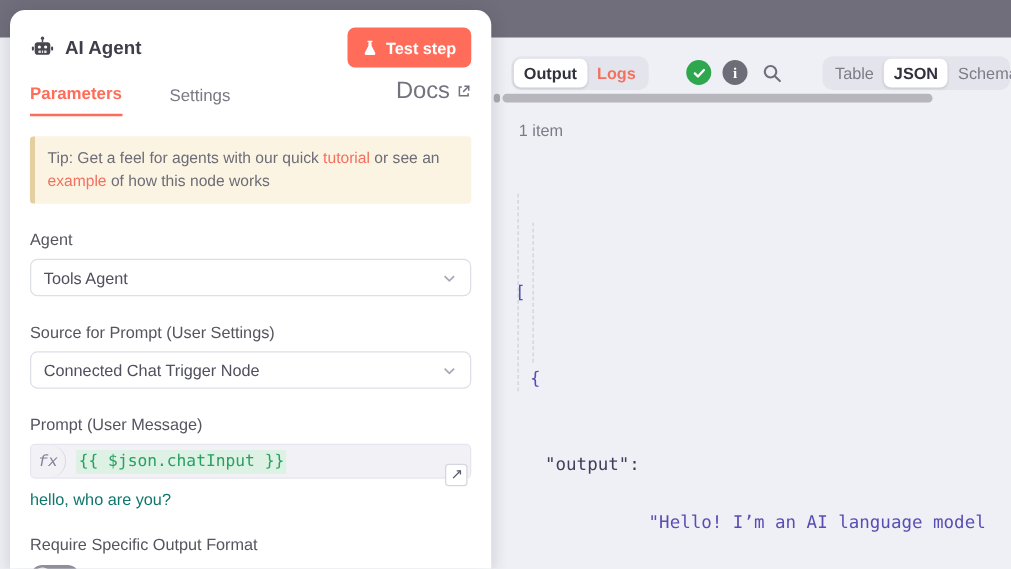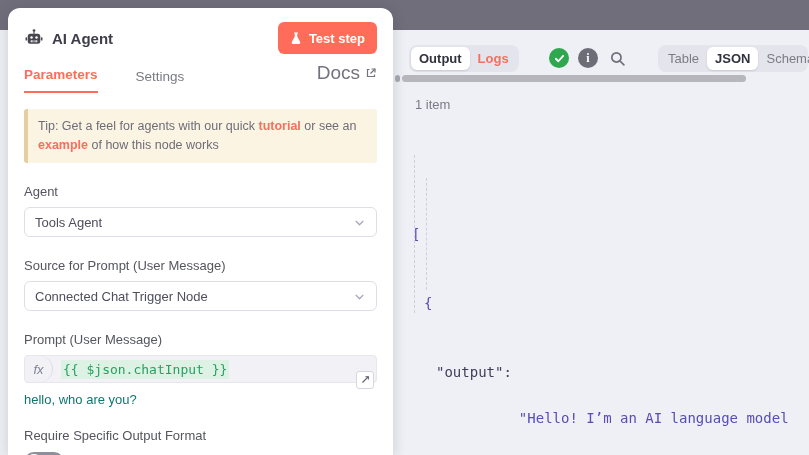--- a/index.html
+++ b/index.html
@@ -20,30 +20,30 @@
     font-family:inherit; cursor:pointer; }
   .tabs-row { margin-top:10px; display:flex; align-items:flex-end; }
   .tab { font-size:13.5px; color:#7a7a85; padding-bottom:9px; cursor:pointer; }
   .tab.active { color:#ff6d5a; font-weight:bold; border-bottom:2px solid #ff6d5a; }
   .tab + .tab { margin-left:38px; }
   .docs-link { margin-left:auto; font-size:19px; color:#73737f; display:flex; align-items:center; gap:5px;
     padding-bottom:9px; cursor:pointer; }
 
   .tip-box { margin-top:16px; background:#fcf4e3; border-left:4px solid #e4cfa1; border-radius:3px;
     padding:8px 10px; font-size:12.5px; line-height:19px; color:#6d6d78; }
-  .tip-link { color:#f4705f; font-weight:bold; cursor:pointer; }
+  .tip-link { color:#f4705f; font-weight:normal; cursor:pointer; }
 
   .field-label { margin-top:21px; font-size:13px; color:#55555f; }
   .select-box { margin-top:8px; height:30px; border:1px solid #dcdfe6; border-radius:6px; background:#fff;
     display:flex; align-items:center; padding:0 10px; font-size:13px; color:#4f4f5d; cursor:pointer; }
   .select-box .chev { margin-left:auto; }
 
   .expr-field { margin-top:8px; height:28px; background:#f1f1f6; border:1px solid #e6e6ee; border-radius:4px;
     display:flex; align-items:stretch; position:relative; }
-  .fx-prefix { width:28px; border-right:1px solid #dcdce6; color:#83839a; font-family:Liberation Sans, sans-serif;
+  .fx-prefix { width:28px; border-right:1px solid #dcdce6; color:#83839a; font-family:Liberation Mono, monospace;
     font-style:italic; font-size:13px; display:flex; align-items:center; justify-content:center;border-radius:13px; }
   .expr-text { font-family:"DejaVu Sans Mono", monospace; font-size:13px; color:#27a161; background:#ddf1e4;
     align-self:center; margin-left:8px; padding:2px 2px; white-space:pre; }
   .expand-box { position:absolute; right:2px; bottom:-7px; width:18px; height:18px; background:#fff;
     border:1px solid #d5d7e0; border-radius:3px; display:flex; align-items:center; justify-content:center; cursor:pointer; }
   .field-hint { margin-top:9px; font-size:13px; color:#0f766e; }
 
   .toggle { margin-top:9px; width:40px; height:20px; background:#8f8f9b; border-radius:10px; position:relative; cursor:pointer; }
   .toggle .knob { position:absolute; left:2px; top:2px; width:16px; height:16px; background:#fff; border-radius:50%; }
 
@@ -124,21 +124,21 @@
   <div class="tip-box"><span>Tip: Get a feel for agents with our quick </span><span class="tip-link">tutorial</span><span> or see an </span><span class="tip-link">example</span><span> of how this node works</span></div>
 
   <div class="field-label">Agent</div>
   <div class="select-box">
     <span>Tools Agent</span>
     <svg class="chev" width="13" height="13" viewBox="0 0 24 24" fill="none" stroke="#a6a9b6" stroke-width="2.6">
         <path d="M5 9l7 7 7-7"></path>
       </svg>
   </div>
 
-  <div class="field-label">Source for Prompt (User Message)</div>
+  <div class="field-label">Source for Prompt (User Settings)</div>
   <div class="select-box">
     <span>Connected Chat Trigger Node</span>
     <svg class="chev" width="13" height="13" viewBox="0 0 24 24" fill="none" stroke="#a6a9b6" stroke-width="2.6">
         <path d="M5 9l7 7 7-7"></path>
       </svg>
   </div>
 
   <div class="field-label">Prompt (User Message)</div>
   <div class="expr-field">
     <span class="fx-prefix">fx</span>

